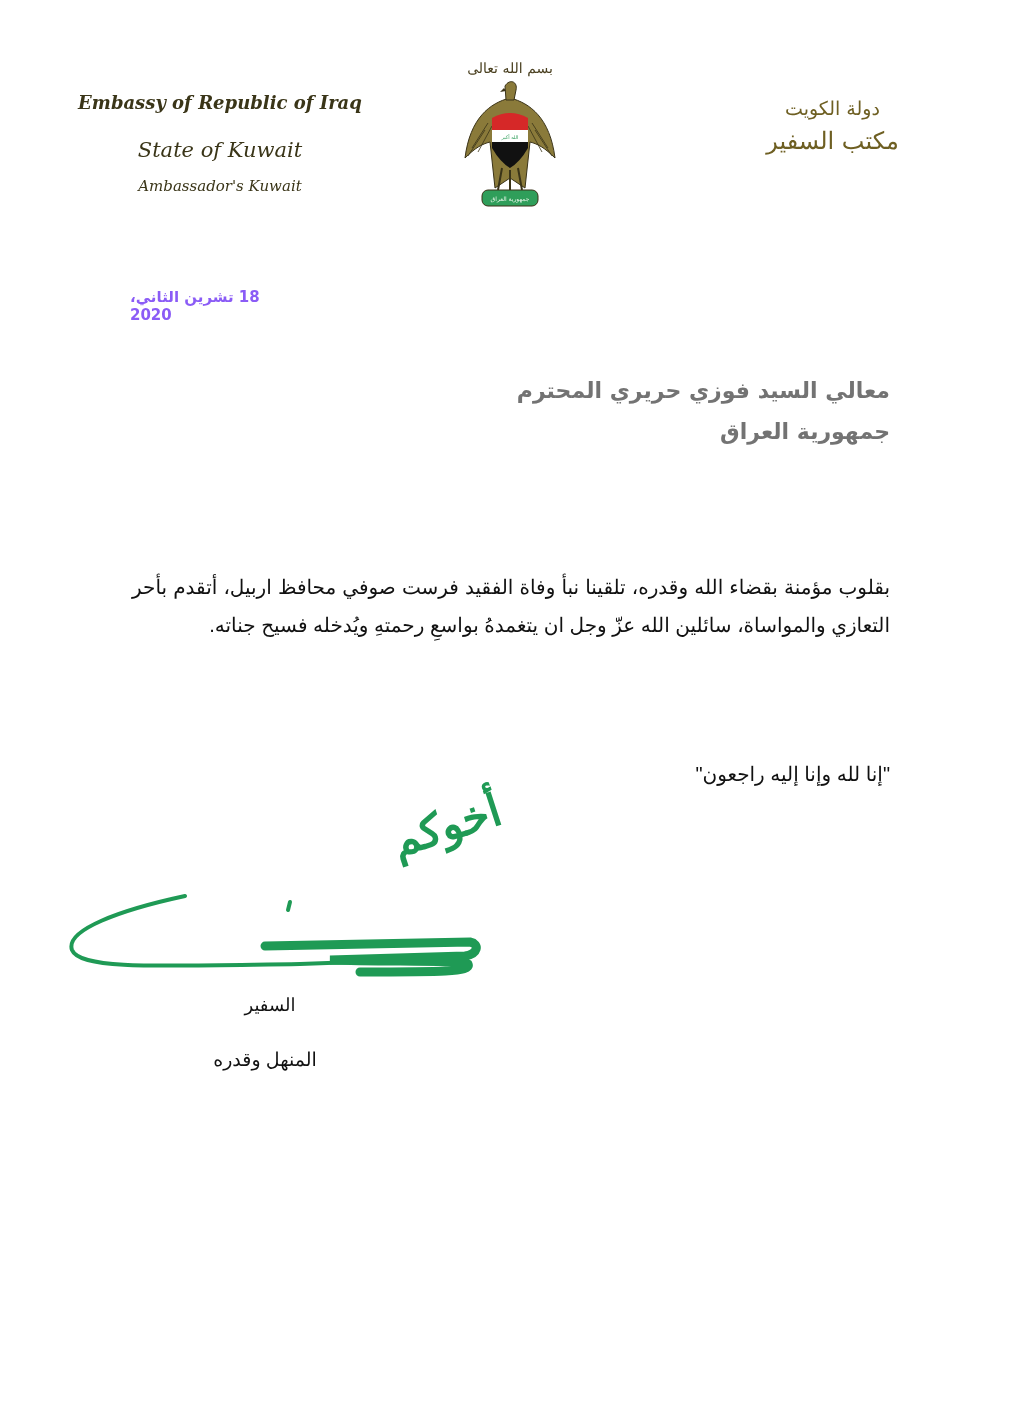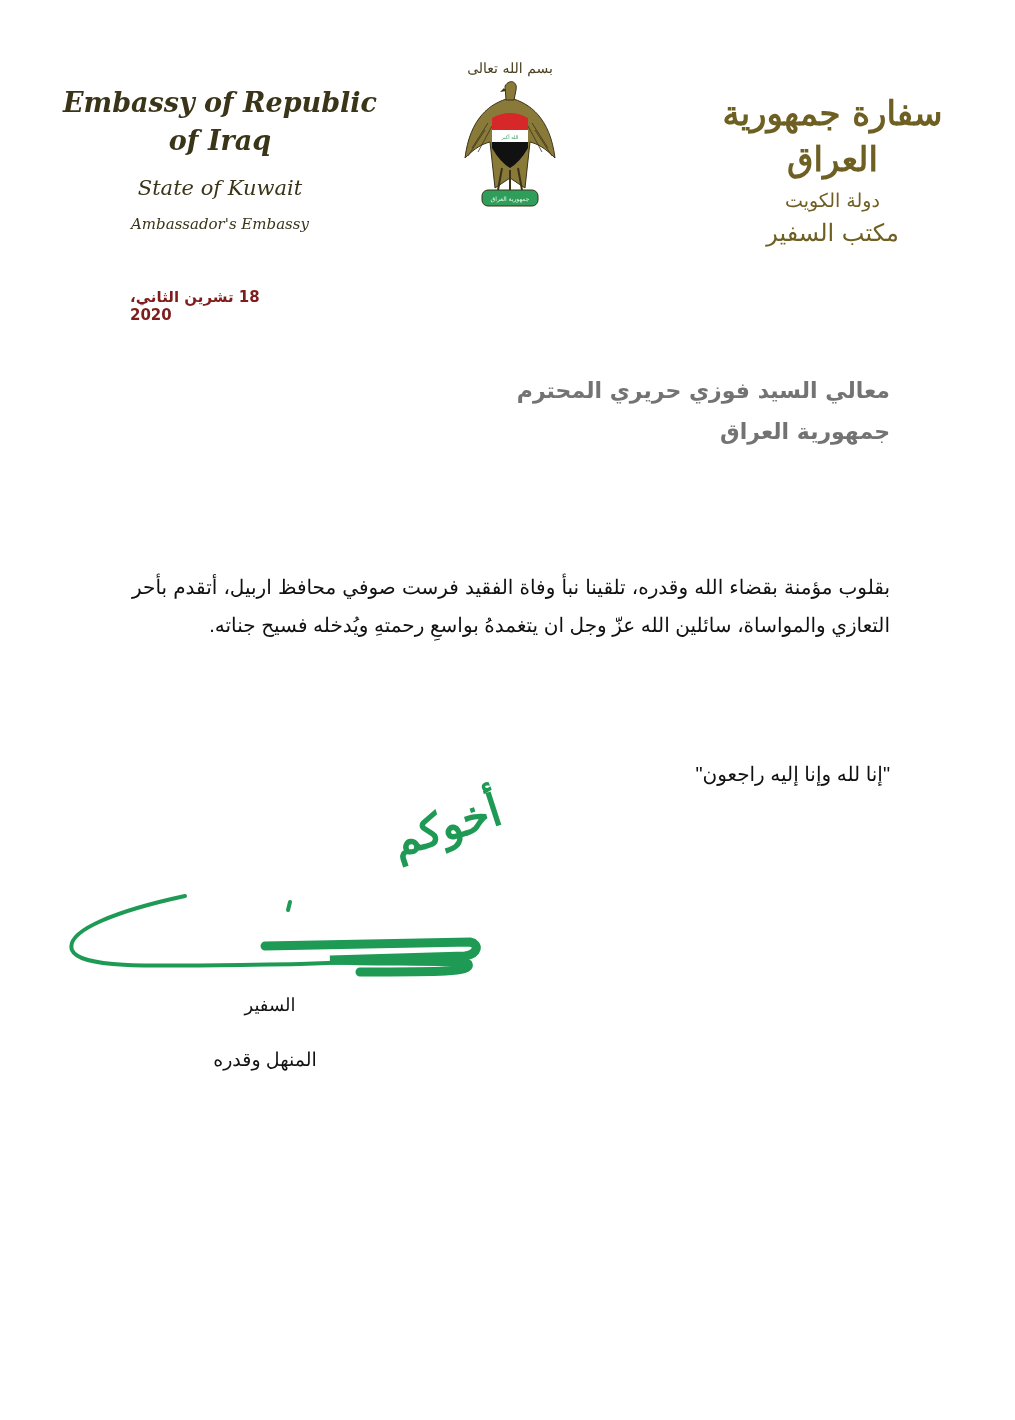--- a/index.html
+++ b/index.html
@@ -12,41 +12,41 @@
     color: #111;
   }
   .abs { position: absolute; }
   .en-head {
     left: 60px; top: 84px; width: 320px;
     text-align: center;
     font-family: "DejaVu Serif", serif;
     font-style: italic;
     color: #3a3518;
   }
-  .en-head .l1 { font-size: 27px; line-height: 38px; font-weight: bold; }
+  .en-head .l1 { font-size: 18px; line-height: 38px; font-weight: bold; }
   .en-head .l2 { font-size: 21px; line-height: 36px; margin-top: 10px; }
   .en-head .l3 { font-size: 15px; line-height: 28px; margin-top: 4px; }
 
   .ar-head {
     left: 700px; top: 90px; width: 265px;
     text-align: center; direction: rtl;
     font-family: "DejaVu Serif", serif;
     color: #6e5f22;
   }
   .ar-head .l1 { font-size: 34px; line-height: 46px; font-weight: bold; }
   .ar-head .l2 { font-size: 19px; line-height: 28px; margin-top: 4px; }
   .ar-head .l3 { font-size: 24px; line-height: 34px; margin-top: 2px; }
 
   .emblem { left: 455px; top: 58px; width: 110px; height: 160px; text-align: center; }
   .basmala { font-family: "DejaVu Serif", serif; font-size: 14px; color: #4a4020; direction: rtl; line-height: 20px; }
 
   .date {
     left: 130px; top: 288px; width: 160px;
     direction: rtl; text-align: left;
-    font-size: 15px; font-weight: bold; color: #7f1d1d;
+    font-size: 15px; font-weight: bold; color: #8b5cf6;
     font-family: "DejaVu Sans", sans-serif;
   }
   .recipient {
     right: 125px; top: 370px;
     direction: rtl; text-align: right;
     font-family: "DejaVu Sans", sans-serif;
     font-weight: bold; font-size: 22px; line-height: 41px;
     color: #737373;
   }
   .body-text {
@@ -83,21 +83,21 @@
     font-family: "Liberation Sans", sans-serif;
     font-size: 19px;
   }
 </style>
 </head>
 <body>
 
 <div class="abs en-head">
   <div class="l1">Embassy of Republic of Iraq</div>
   <div class="l2">State of Kuwait</div>
-  <div class="l3">Ambassador's Embassy</div>
+  <div class="l3">Ambassador's Kuwait</div>
 </div>
 
 <div class="abs emblem">
   <div class="basmala">بسم الله تعالى</div>
   <svg width="100" height="140" viewBox="0 0 100 140">
 
     <path d="M50 20 C 30 25, 10 40, 5 80 C 15 70, 22 66, 30 64 L 35 110 L 50 100 L 65 110 L 70 64 C 78 66, 85 70, 95 80 C 90 40, 70 25, 50 20 Z" fill="#8a7a3a" stroke="#3a3318" stroke-width="1"></path>
     <g stroke="#3a3318" stroke-width="0.8" fill="none">
       <path d="M12 70 L 28 45"></path>
         <path d="M18 74 L 32 48"></path>
@@ -116,21 +116,20 @@
     <text x="50" y="61" font-size="5" text-anchor="middle" fill="#2f9e5a" font-family="DejaVu Sans, sans-serif">الله أكبر</text>
 
     <path d="M42 90 L 38 112 M58 90 L 62 112 M50 92 L 50 112" stroke="#3a3318" stroke-width="2"></path>
 
     <rect x="22" y="112" width="56" height="16" rx="6" fill="#2f9e5a" stroke="#3a3318" stroke-width="1"></rect>
     <text x="50" y="123" font-size="6" text-anchor="middle" fill="#e8f5e8" font-family="DejaVu Sans, sans-serif">جمهورية العراق</text>
   </svg>
 </div>
 
 <div class="abs ar-head">
-  <div class="l1">سفارة جمهورية العراق</div>
   <div class="l2">دولة الكويت</div>
   <div class="l3">مكتب السفير</div>
 </div>
 
 <div class="abs date">18 تشرين الثاني، 2020</div>
 
 <div class="abs recipient">
   <div>معالي السيد فوزي حريري  المحترم</div>
   <div>جمهورية العراق</div>
 </div>

